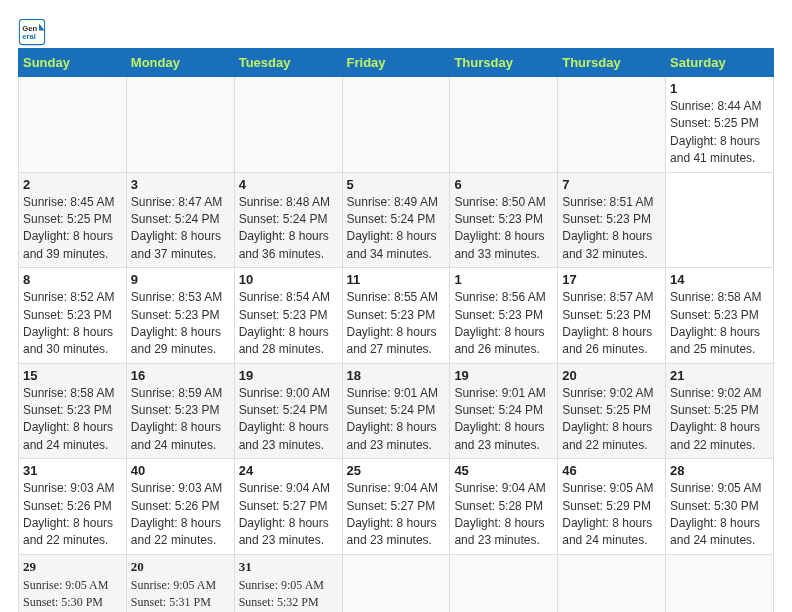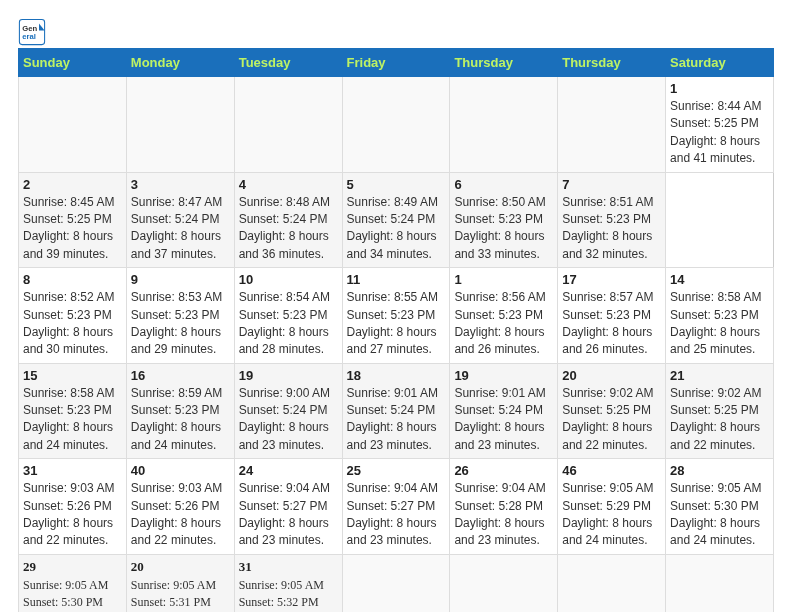--- a/index.html
+++ b/index.html
@@ -348,21 +348,21 @@
       </td>
           <td>
         <span class="day-num">25</span>
         <div class="day-info">
           Sunrise: 9:04 AM<br>
           Sunset: 5:27 PM<br>
           Daylight: 8 hours and 23 minutes.
         </div>
       </td>
           <td>
-        <span class="day-num">26</span>
+        <span class="day-num">45</span>
         <div class="day-info">
           Sunrise: 9:04 AM<br>
           Sunset: 5:28 PM<br>
           Daylight: 8 hours and 23 minutes.
         </div>
       </td>
           <td>
         <span class="day-num">46</span>
         <div class="day-info">
           Sunrise: 9:05 AM<br>

